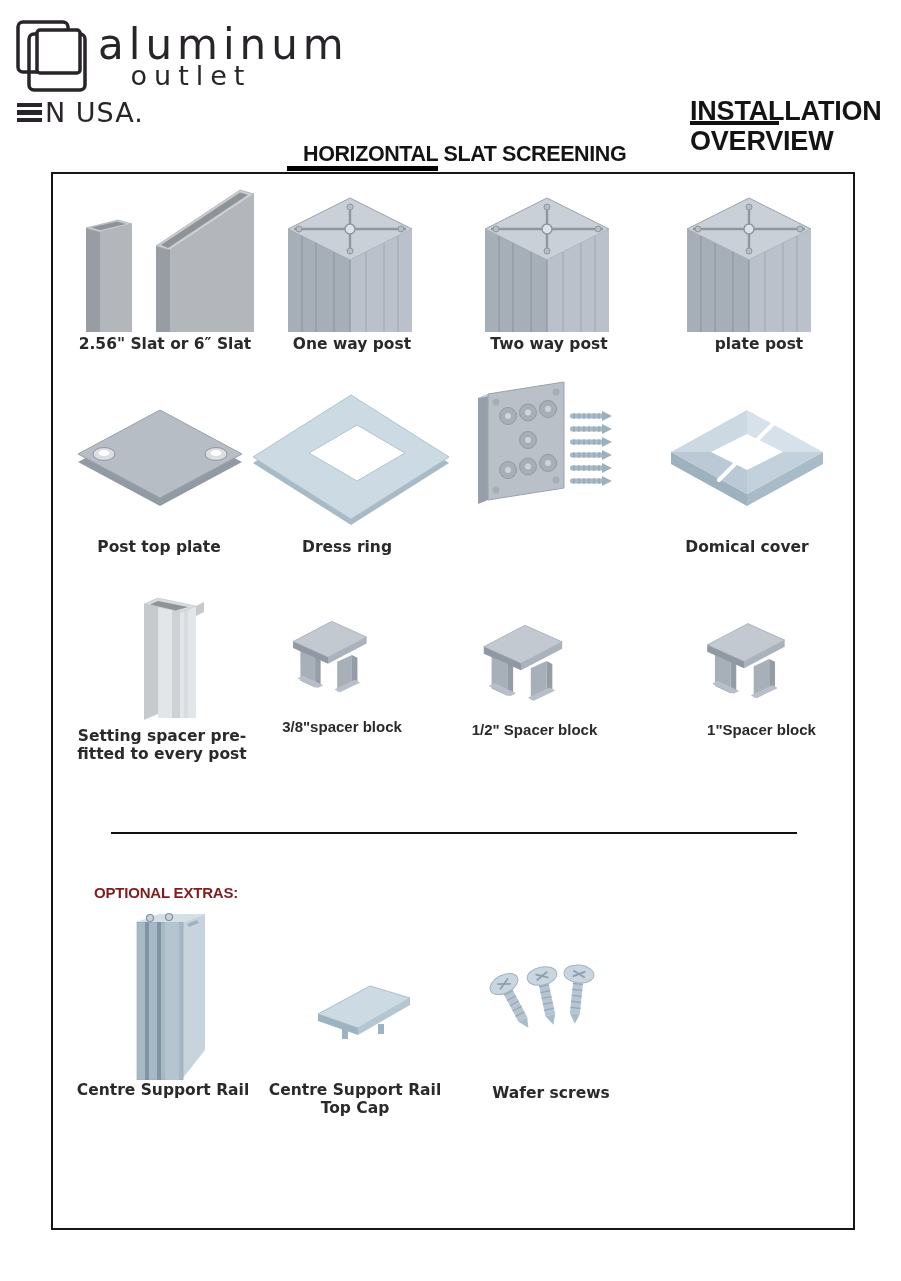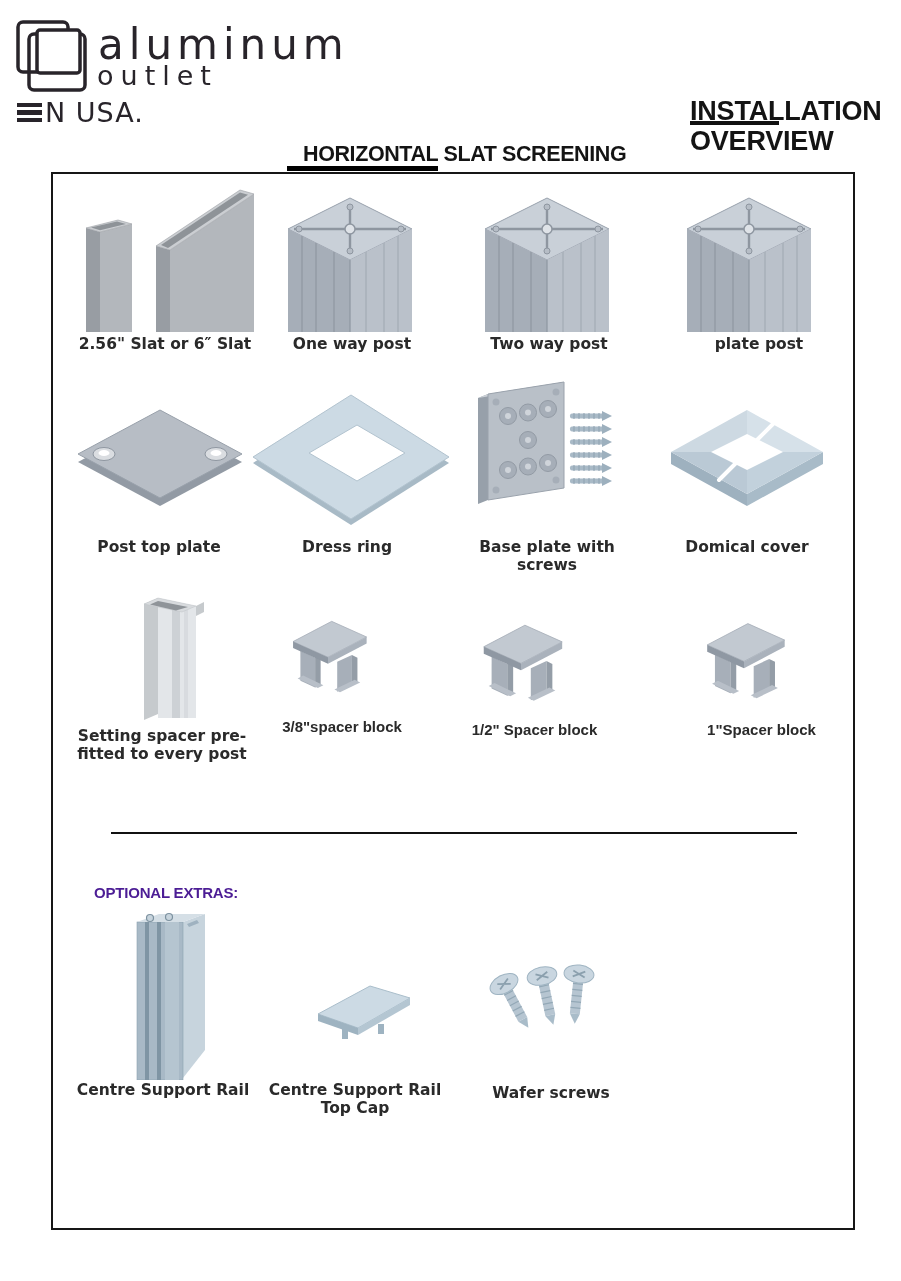--- a/index.html
+++ b/index.html
@@ -3,21 +3,21 @@
 <meta charset="utf-8">
 <style>
   html,body{margin:0;padding:0;background:#ffffff;}
   .page{position:relative;width:901px;height:1281px;background:#fff;overflow:hidden;
         font-family:"Liberation Sans",sans-serif;color:#1a1a1a;}
 
   
   .brand-icon{position:absolute;left:14px;top:18px;}
   .brand-name1{position:absolute;left:98px;top:20px;font-family:"DejaVu Sans",sans-serif;
                font-size:42px;font-weight:400;color:#28242a;letter-spacing:5px;}
-  .brand-name2{position:absolute;left:97px;top:60px;width:188px;text-align:left;
+  .brand-name2{position:absolute;left:97px;top:60px;width:188px;text-align:center;
                font-family:"DejaVu Sans",sans-serif;font-size:27px;font-weight:400;
                color:#28242a;letter-spacing:7px;}
   .brand-tagline{position:absolute;left:14px;top:97px;display:flex;align-items:center;
                font-family:"DejaVu Sans",sans-serif;font-size:27px;font-weight:400;
                color:#28242a;letter-spacing:1px;white-space:pre;}
   .eq-bars{display:inline-flex;flex-direction:column;gap:3px;margin:0 3px;}
   .eq-bars i{display:block;width:25px;height:4.5px;background:#28242a;}
 
   .title-center{position:absolute;left:303px;top:82px;font-weight:bold;font-size:21.5px;
                 line-height:29px;letter-spacing:-0.4px;color:#141414;white-space:pre;}
@@ -28,21 +28,21 @@
 
   
   .catalog-box{position:absolute;left:51px;top:172px;width:800px;height:1054px;
                border:2px solid #161616;background:#fff;}
   .fig{position:absolute;}
   .lbl{position:absolute;font-family:"DejaVu Sans",sans-serif;font-weight:bold;
        font-size:15.5px;line-height:1.15;color:#2a2a2a;text-align:center;}
   .lbl-arial{font-family:"Liberation Sans",sans-serif;font-size:15px;}
   .divider{position:absolute;left:58px;top:658px;width:686px;height:2px;background:#111;}
   .opt-label{position:absolute;left:41px;top:710px;font-weight:bold;font-size:15px;
-             letter-spacing:-0.2px;color:#4c1d95;font-family:"Liberation Sans",sans-serif;}
+             letter-spacing:-0.2px;color:#7f1d1d;font-family:"Liberation Sans",sans-serif;}
 </style>
 </head>
 <body>
 
 <div class="page">
 
   <svg width="0" height="0" style="position:absolute" aria-hidden="true">
     <defs>
       <g id="post-g">
         <polygon points="70,8 132,39 70,70 8,39" fill="#c9d0d8" stroke="#98a1ac" stroke-width="1"></polygon>
@@ -201,21 +201,20 @@
       <polygon points="92,102 168,60 168,72 92,114" fill="#a8bbc8"></polygon>
       <polygon points="16,60 92,18 92,42 56,60" fill="#cdd9e2"></polygon>
       <polygon points="92,18 168,60 128,60 92,42" fill="#d6e1e9"></polygon>
       <polygon points="168,60 92,102 92,78 128,60" fill="#c2d1dc"></polygon>
       <polygon points="92,102 16,60 56,60 92,78" fill="#bac9d5"></polygon>
       <path d="M120,30 L102,48 M64,88 L82,70" stroke="#ffffff" stroke-width="4" stroke-linecap="round"></path>
     </svg>
 
     <div class="lbl" style="left:21px;top:365px;width:170px">Post top plate</div>
     <div class="lbl" style="left:209px;top:365px;width:170px">Dress ring</div>
-    <div class="lbl" style="left:399px;top:365px;width:190px">Base plate with screws</div>
     <div class="lbl" style="left:609px;top:365px;width:170px">Domical cover</div>
 
     <svg class="fig" style="left:61px;top:414px" width="100" height="138" viewBox="0 0 100 138">
       <polygon points="30,16 44,10 44,126 30,132" fill="#c6cacd"></polygon>
       <polygon points="44,10 82,18 82,130 44,130" fill="#e3e6e9"></polygon>
       <rect x="58" y="20" width="8" height="110" fill="#cdd1d5"></rect>
       <rect x="70" y="22" width="4" height="108" fill="#d8dbdf"></rect>
       <polygon points="30,16 44,10 82,18 68,24" fill="#d8dbde" stroke="#bfc3c7" stroke-width="0.5"></polygon>
       <polygon points="36,16.5 44,13 74,19 62,22.5" fill="#8f9499"></polygon>
       <polygon points="82,18 90,14 90,24 82,28" fill="#c6cacd"></polygon>

